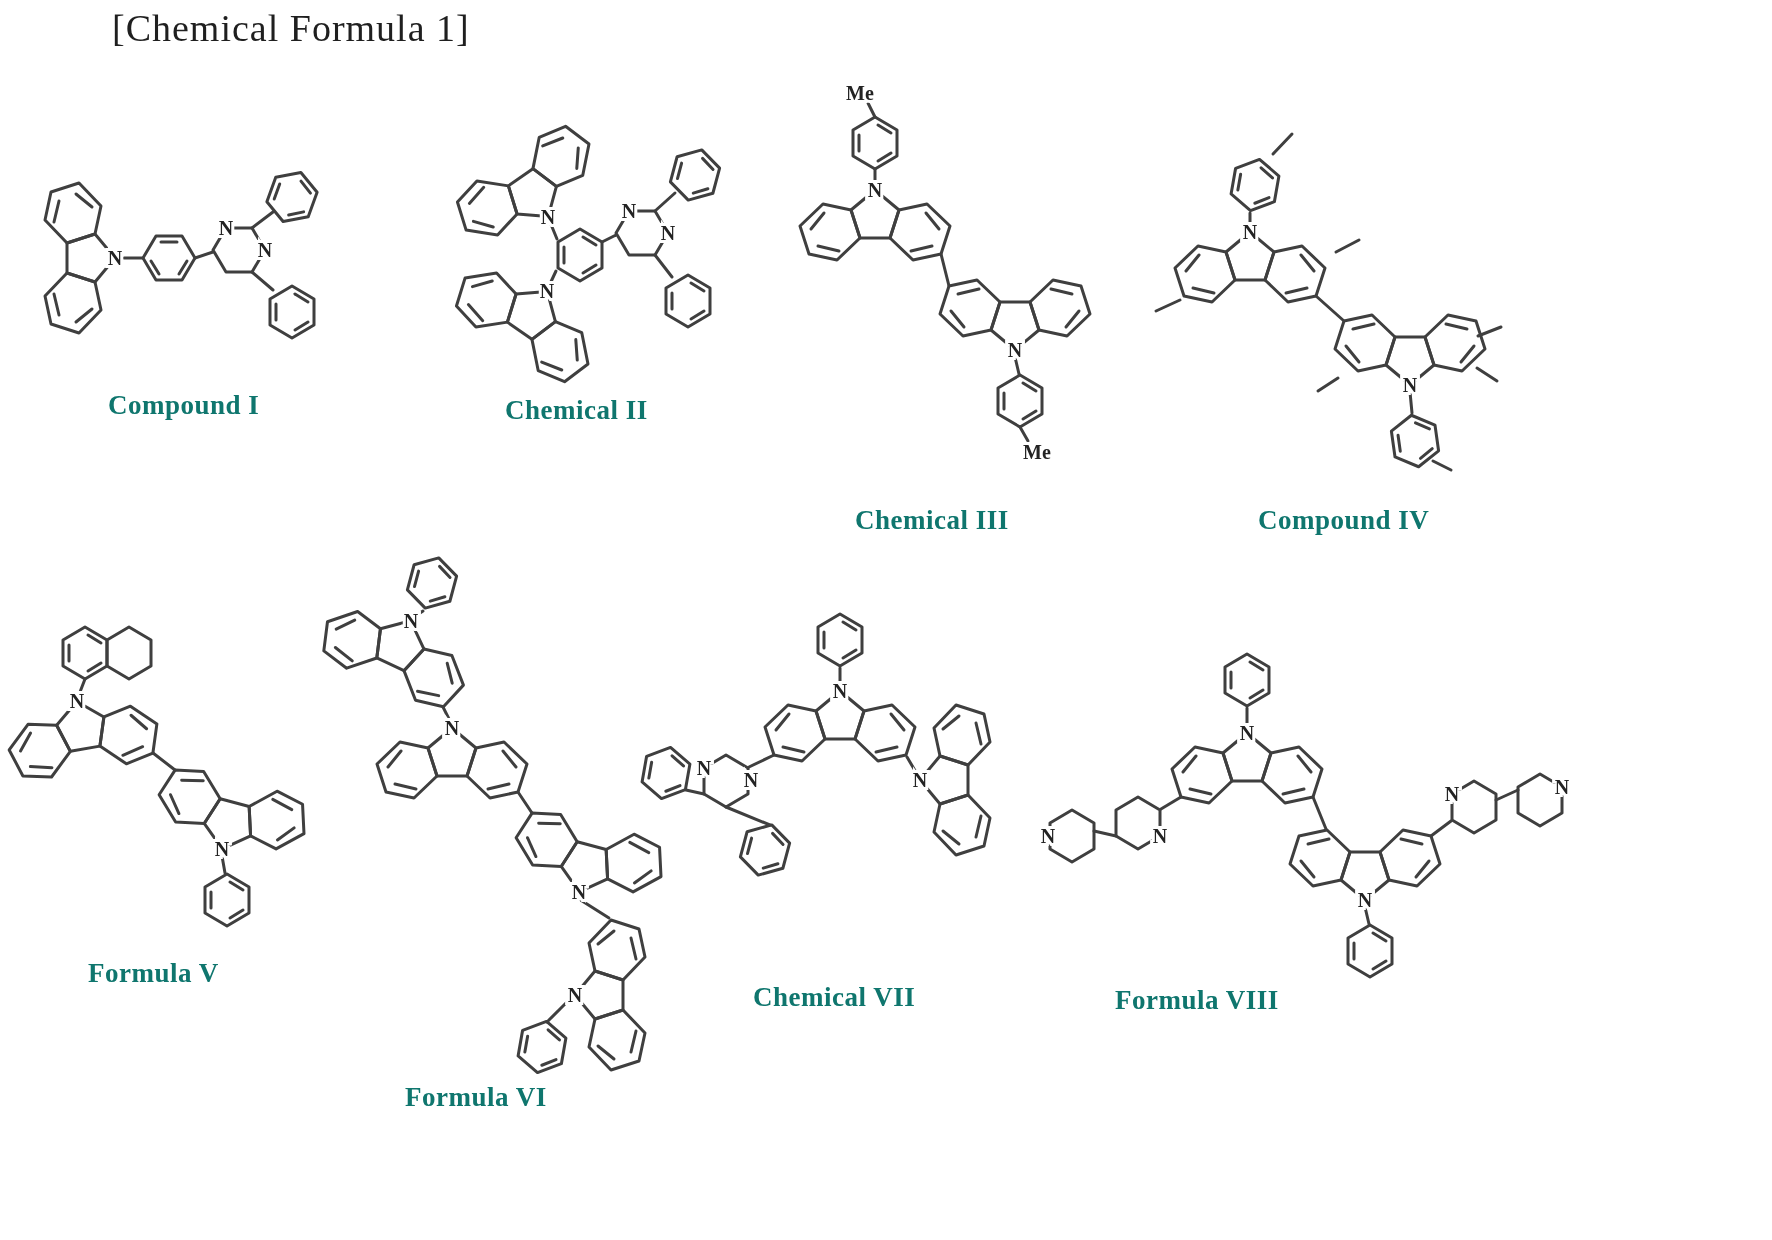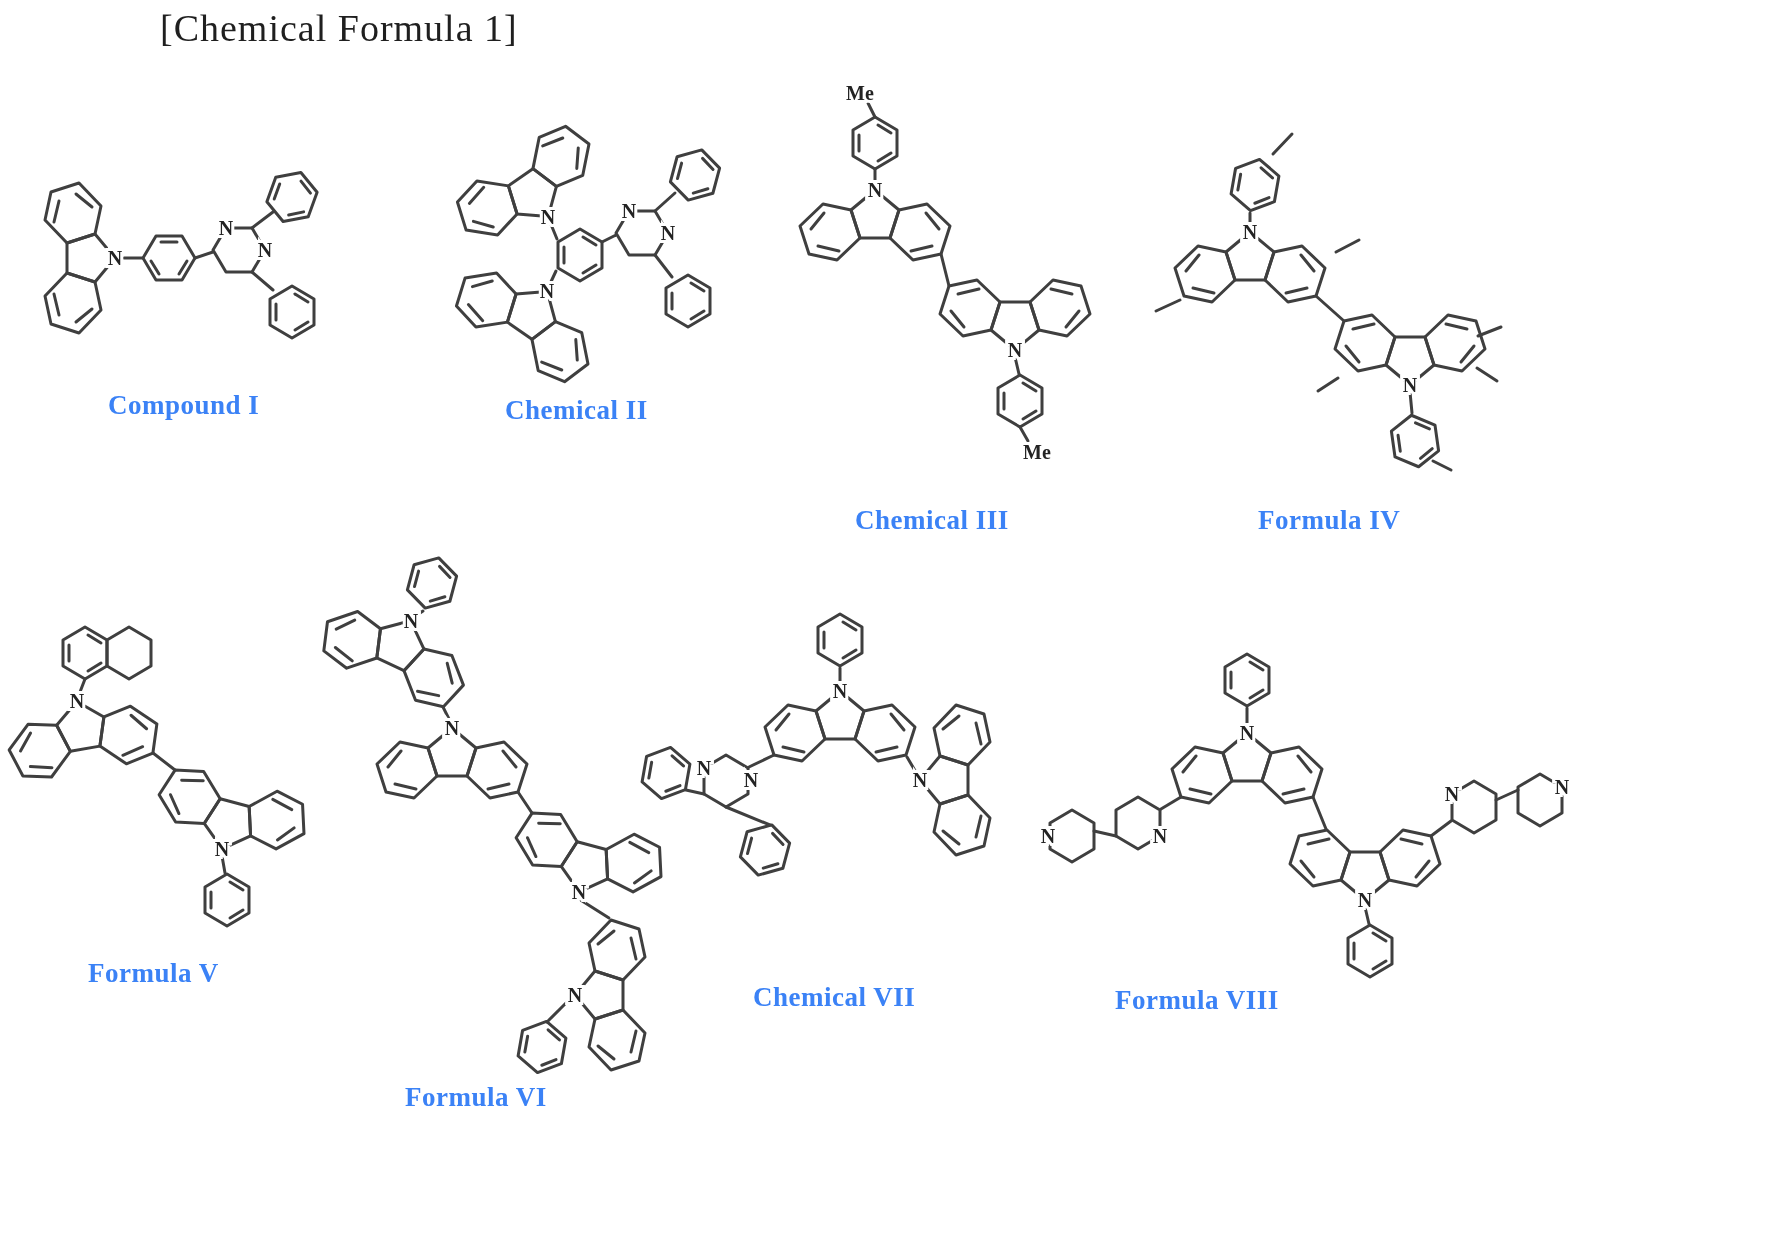--- a/index.html
+++ b/index.html
@@ -4,25 +4,25 @@
 <style>
   * { margin:0; padding:0; box-sizing:border-box; }
   html,body { background:#ffffff; }
   body {
     width:1772px; height:1240px; position:relative; overflow:hidden;
     font-family:"Liberation Serif", serif; color:#2b2b2b;
   }
   .canvas { position:absolute; inset:0; }
   .figure-title {
     position:absolute; left:112px; top:6px;
-    font-size:38px; letter-spacing:1px; color:#1f1f1f;margin-left:48px;
+    font-size:38px; letter-spacing:1px; color:#1f1f1f;
   }
   .compound-label {
     position:absolute; font-size:27px; font-weight:bold;
-    color:#3b82f6; letter-spacing:.5px; white-space:nowrap;
+    color:#0f766e; letter-spacing:.5px; white-space:nowrap;
   }
   svg.struct { position:absolute; overflow:visible; }
   svg.struct line { stroke:#3f3f3f; stroke-width:3; stroke-linecap:round; }
   svg.struct text {
     font-family:"Liberation Serif", serif; font-size:20px; font-weight:bold;
     fill:#232323; stroke:#ffffff; stroke-width:6px; paint-order:stroke;
     text-anchor:middle; dominant-baseline:central;
   }
 </style>
 </head>
@@ -118,21 +118,21 @@
     <line x1="133" y1="44" x2="152" y2="24"></line>
     <line x1="40" y1="190" x2="16" y2="201"></line>
     <line x1="196" y1="142" x2="219" y2="130"></line>
     <line x1="198" y1="268" x2="178" y2="281"></line>
     <line x1="338" y1="226" x2="361" y2="217"></line>
     <line x1="337" y1="258" x2="357" y2="271"></line>
     <line x1="293" y1="351" x2="311" y2="360"></line>
     <text x="110" y="122">N</text>
     <text x="270" y="275">N</text>
   </svg>
-  <div class="compound-label" style="left:1258px; top:505px">Formula IV</div>
+  <div class="compound-label" style="left:1258px; top:505px">Compound IV</div>
 
   <svg class="struct" style="left:5px; top:585px" width="310" height="395">
     <use href="#bz" transform="translate(80,68)"></use>
     <use href="#hx" transform="translate(124,68)"></use>
     <use href="#cz" transform="translate(77,146) rotate(170)"></use>
     <use href="#cz" transform="translate(225,235) rotate(15)"></use>
     <use href="#bz" transform="translate(222,315)"></use>
     <line x1="80" y1="94" x2="75" y2="107"></line>
     <line x1="148" y1="168" x2="170" y2="185"></line>
     <line x1="217" y1="271" x2="220" y2="288"></line>

